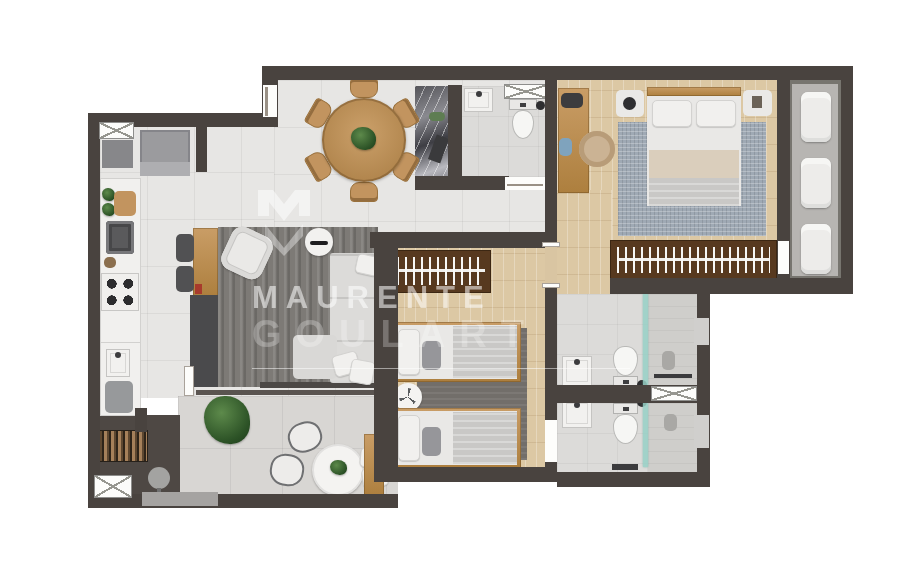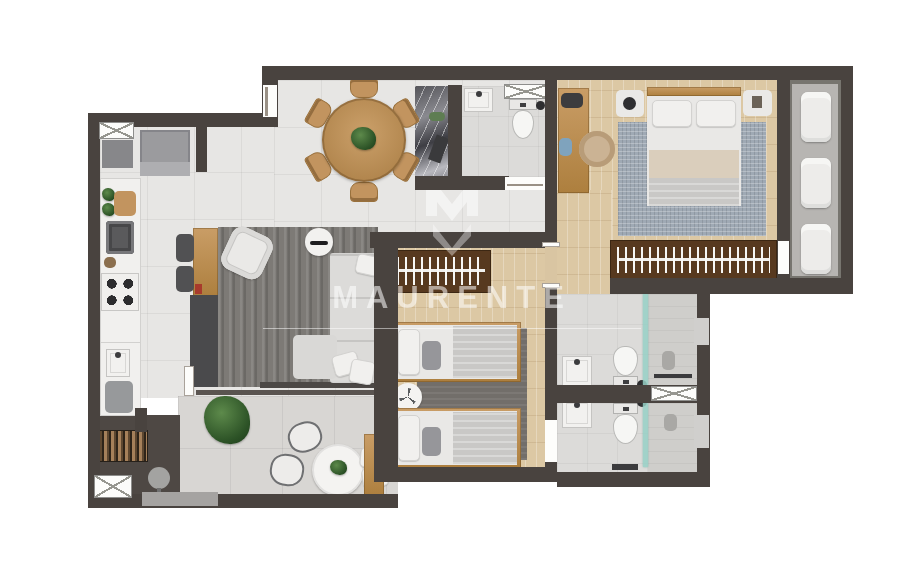--- a/index.html
+++ b/index.html
@@ -52,35 +52,36 @@
   .k-lounger{background:#edecea;border-radius:7px;box-shadow:inset 0 6px 0 #f6f6f4,inset 0 -4px 0 #dededc,0 1px 2px rgba(0,0,0,.3);}
   .k-gap{background:#fdfdfb;}
   .k-frame{background:#fdfdfb;border:1px solid #a9a29a;}
   .k-leaf{background:#9a9186;}
   .k-blanket{background:#c9c8c6;background-image:repeating-linear-gradient(0deg,rgba(255,255,255,.3) 0 2px,transparent 2px 7px);}
   .k-chairR{background:#cbb394;border-radius:50%;box-shadow:inset 0 0 0 5px #b89c78;}
   .k-circle{border-radius:50%;}
   .k-rrect{border-radius:5px;}
 
   
-  .watermark{position:absolute;left:252px;top:186px;width:400px;display:flex;flex-direction:column;align-items:center;z-index:50;pointer-events:none;}
+  .watermark{position:absolute;left:252px;top:186px;width:400px;display:flex;flex-direction:column;align-items:flex-start;z-index:50;pointer-events:none;}
   .wm-l1{margin-top:20px;font-weight:700;font-size:31px;letter-spacing:8px;color:rgba(255,255,255,.55);white-space:nowrap;}
   .wm-l2{margin-top:-3px;font-weight:700;font-size:38px;letter-spacing:14px;color:rgba(255,255,255,.26);white-space:nowrap;}
   .wm-rule{width:378px;height:1px;background:rgba(255,255,255,.5);margin-top:12px;}
 </style>
 </head>
 <body>
 
 <div class="stage" id="plan">
   <div class="watermark">
     <svg width="64" height="74" viewBox="0 0 64 74">
       <path d="M6 4 h15 l11 14 11 -14 h15 v26 h-11 V16 l-15 19 -15 -19 v14 H6 z" fill="rgba(255,255,255,0.5)"></path>
       <path d="M13 38 l19 24 19 -24 v12 L32 70 13 50 z" fill="rgba(255,255,255,0.38)"></path>
     </svg>
     <div class="wm-l1">MAURENTE</div>
+    <div class="wm-l2">GOULART</div>
     <div class="wm-rule"></div>
   </div>
 <div class="item k-tile" style="left: 100px; top: 125px; width: 292px; height: 273px;"></div>
     <div class="item k-tile" style="left: 274px; top: 80px; width: 271px; height: 166px;"></div>
     <div class="item k-wood" style="left: 557px; top: 80px; width: 220px; height: 200px;"></div>
     <div class="item k-wood" style="left: 545px; top: 190px; width: 67px; height: 112px;"></div>
     <div class="item k-wood" style="left: 382px; top: 248px; width: 175px; height: 222px;"></div>
     <div class="item k-bath" style="left: 448px; top: 86px; width: 99px; height: 104px;"></div>
     <div class="item k-marble" style="left: 415px; top: 86px; width: 33px; height: 102px;"></div>
     <div class="item k-bath" style="left: 557px; top: 294px; width: 140px; height: 92px;"></div>

